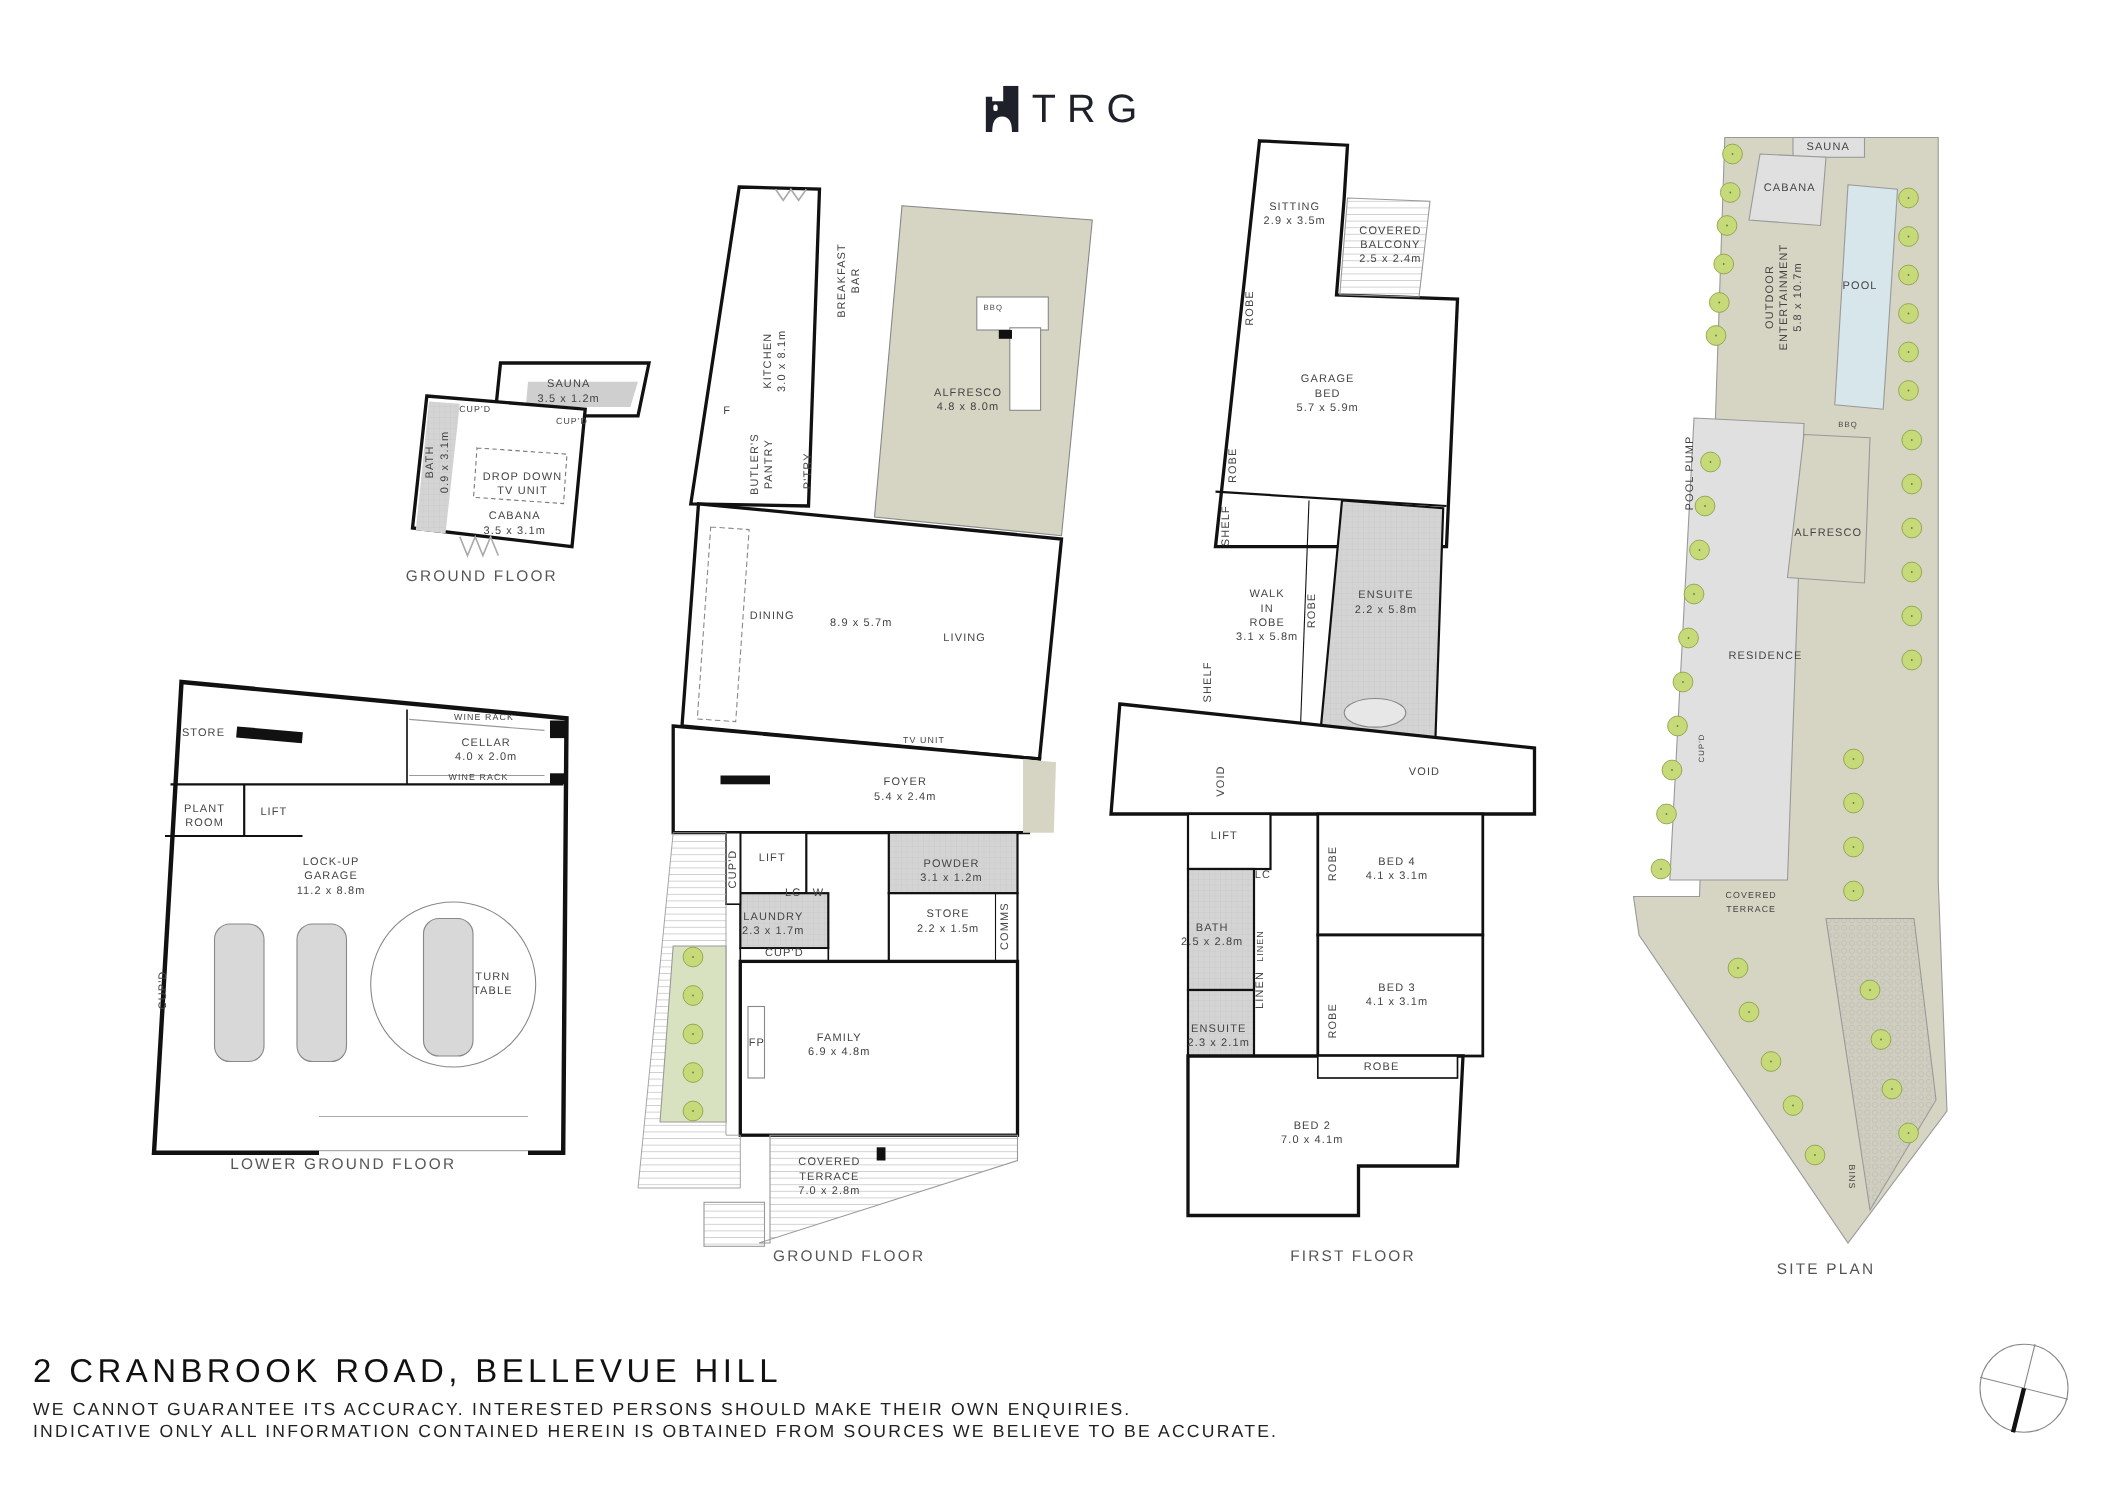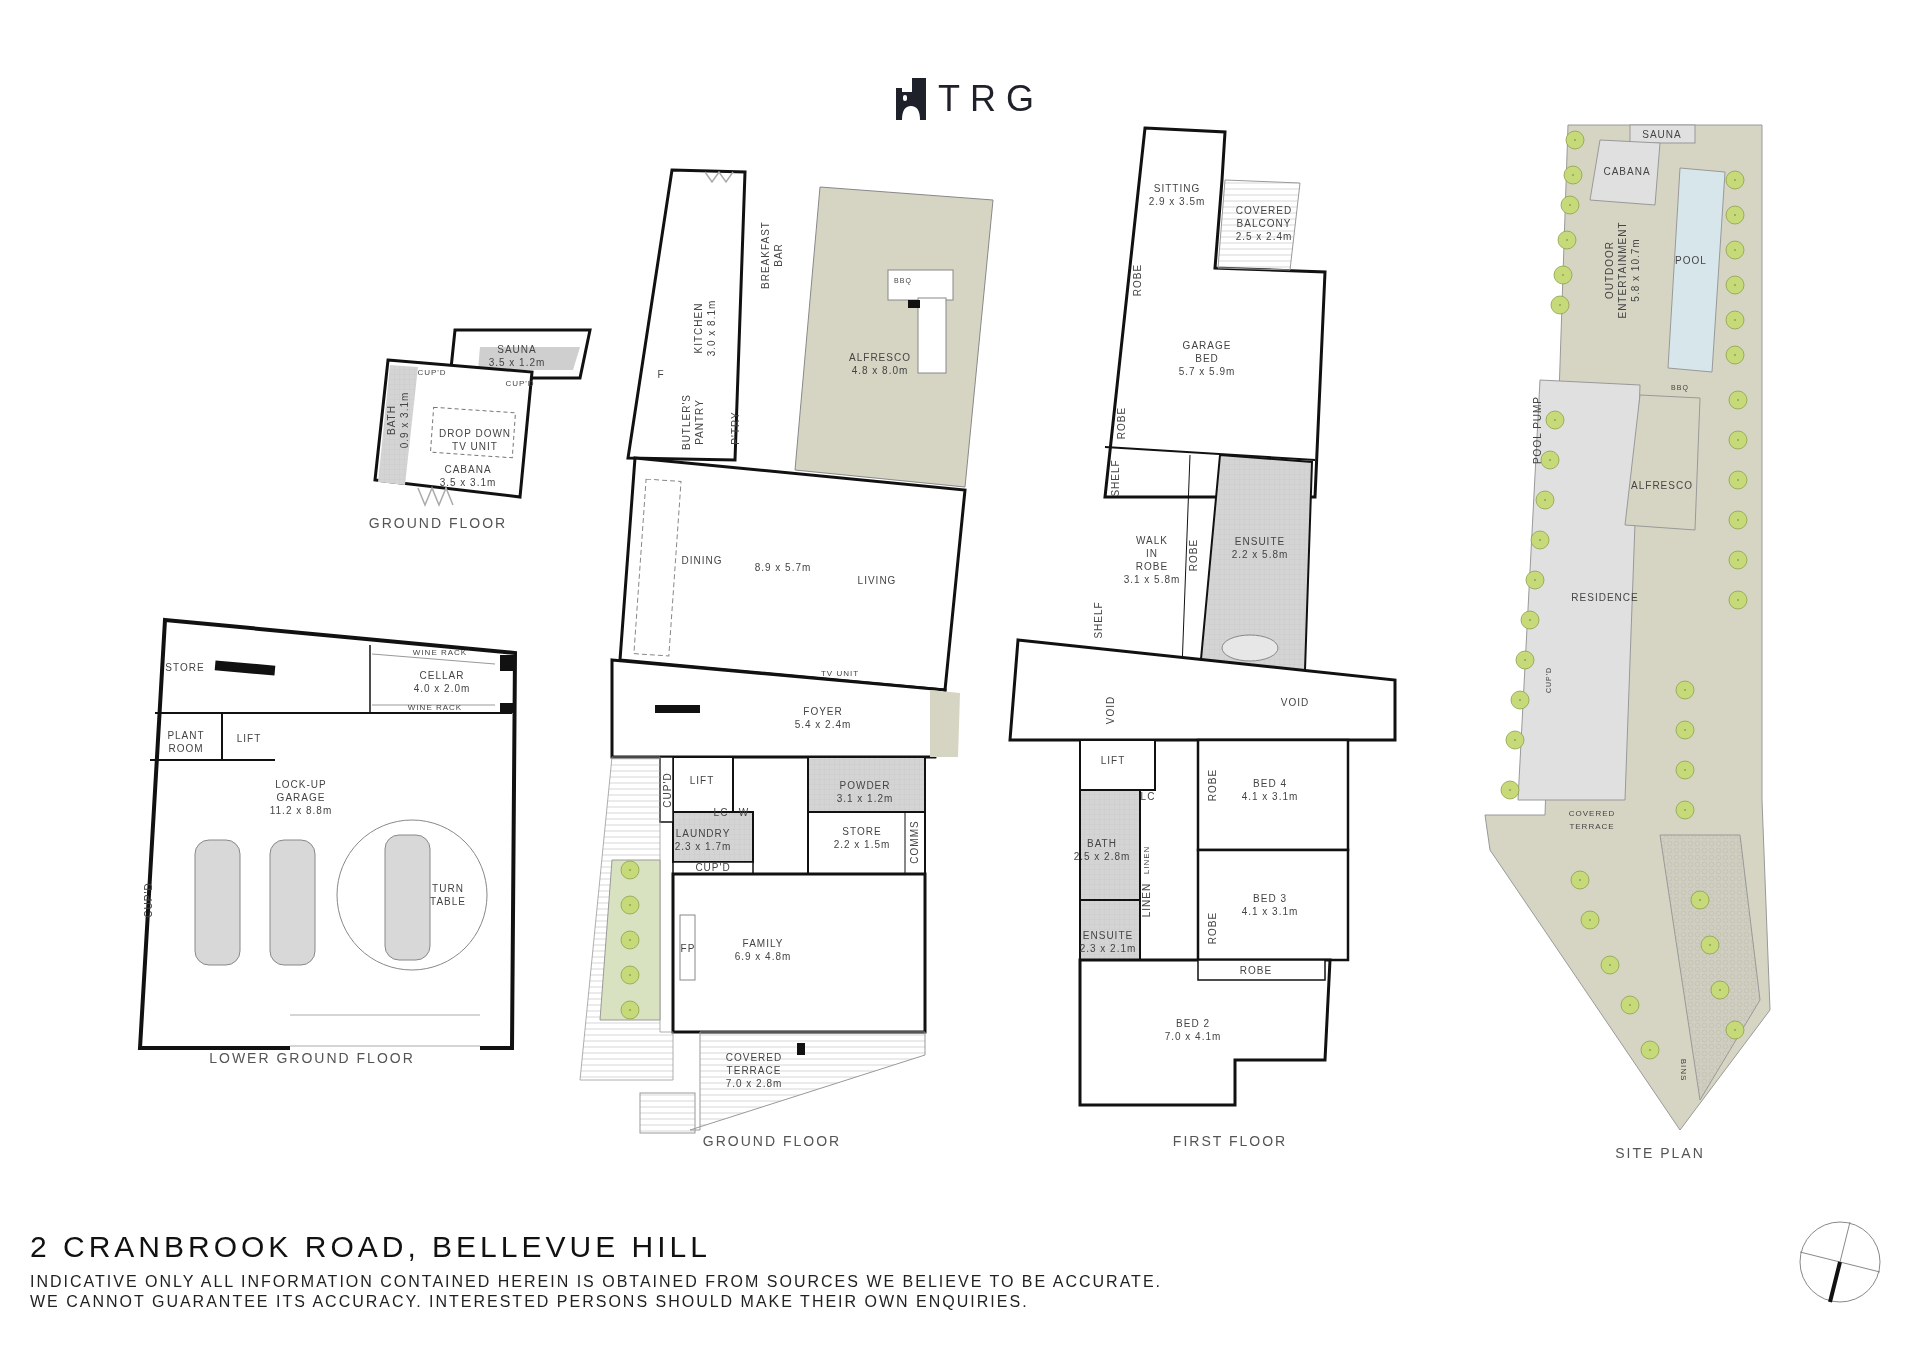--- a/index.html
+++ b/index.html
@@ -373,15 +373,15 @@
 <div class="lbl v" style="left:1548px;top:680px;font-size:7px">CUP'D</div>
 <div class="lbl" style="left:1592px;top:820px;font-size:8px">
     <div>COVERED</div>
     <div>TERRACE</div>
   </div>
 <div class="lbl vr" style="left:1683px;top:1070px;font-size:8px">BINS</div>
 <div class="cap" style="left:1660px;top:1145px">SITE PLAN</div>
 
 <div class="address">2 CRANBROOK ROAD, BELLEVUE HILL</div>
 <div class="disclaimer">
+  <div>WE CANNOT GUARANTEE ITS ACCURACY. INTERESTED PERSONS SHOULD MAKE THEIR OWN ENQUIRIES.</div>
   <div>INDICATIVE ONLY ALL INFORMATION CONTAINED HEREIN IS OBTAINED FROM SOURCES WE BELIEVE TO BE ACCURATE.</div>
-  <div>WE CANNOT GUARANTEE ITS ACCURACY. INTERESTED PERSONS SHOULD MAKE THEIR OWN ENQUIRIES.</div>
 </div>
 
 </body></html>

